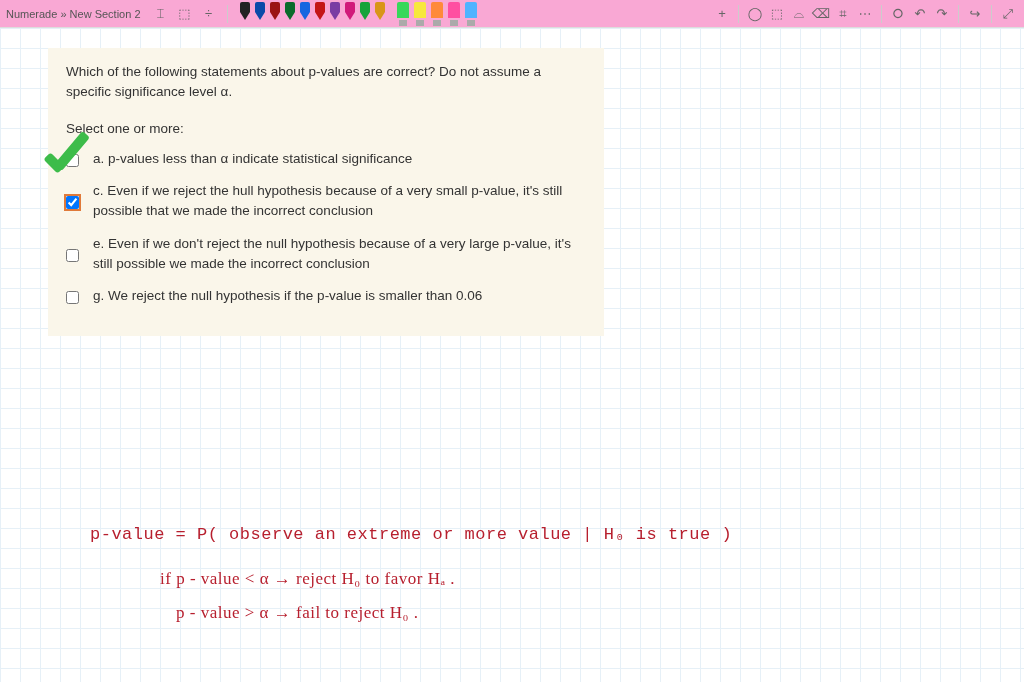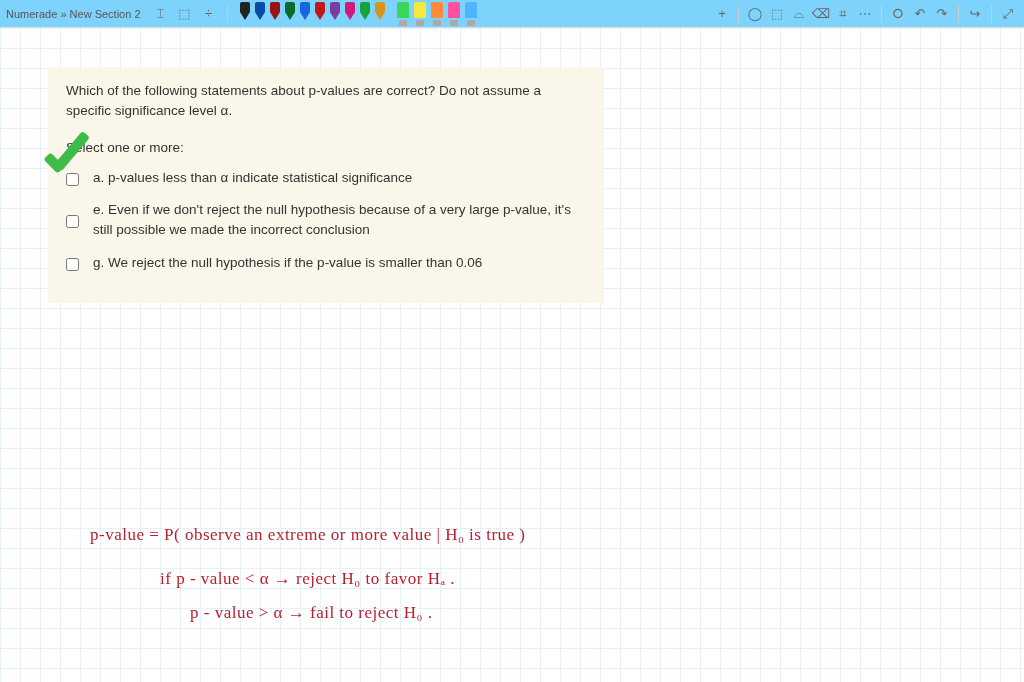--- a/index.html
+++ b/index.html
@@ -6,21 +6,21 @@
 body {
   font-family: -apple-system, "Segoe UI", Arial, sans-serif;
   background: #fff;
   width: 1024px;
   height: 682px;
   overflow: hidden;
   position: relative;
 }
 .toolbar {
   height: 28px;
-  background: #7dd3fc;
+  background: #f9a8d4;
   border-bottom: 1px solid #ddd;
   display: flex;
   align-items: center;
   padding: 0 6px;
   font-size: 11px;
   color: #555;
   gap: 4px;
   position: relative;
   z-index: 10;
 }
@@ -83,21 +83,21 @@
   position: absolute;
   top: 28px; left: 0; right: 0; bottom: 0;
   background-image:
     linear-gradient(#e6f0f7 1px, transparent 1px),
     linear-gradient(90deg, #e6f0f7 1px, transparent 1px);
   background-size: 20px 20px;
 }
 
 .question-box {
   position: absolute;
-  top: 39px; left: 48px;
+  top: 20px; left: 48px;
   width: 556px;
   background: #faf6ea;
   padding: 14px 18px 18px 18px;
   font-size: 13.5px;
   color: #333;
   line-height: 1.5;
 }
 .q-prompt { margin-bottom: 16px; }
 .q-select { margin-bottom: 10px; }
 .opt { display: flex; align-items: center; margin: 6px 0 12px 0; }
@@ -140,23 +140,23 @@
 
 .handwriting {
   position: absolute;
   left: 90px;
   color: #b71f2e;
   font-family: "Comic Sans MS", "Segoe Script", cursive;
   font-size: 17px;
   line-height: 1.3;
   letter-spacing: 0.5px;
 }
-.hw1 { top: 496px; }
+.hw1 { top: 496px; font-family: Liberation Mono, monospace; }
 .hw2 { top: 540px; left: 160px; }
-.hw3 { top: 574px; left: 190px; }
+.hw3 { top: 574px; left: 176px; }
 </style>
 </head>
 <body>
 
 <div class="toolbar">
   <span class="breadcrumb">Numerade » New Section 2</span>
   <span class="tb-icon">⌶</span>
   <span class="tb-icon">⬚</span>
   <span class="tb-icon">÷</span>
   <span class="tb-sep"></span>
@@ -203,20 +203,24 @@
 
   <div class="question-box">
     <div class="q-prompt">Which of the following statements about p-values are correct? Do not assume a specific significance level α.</div>
     <div class="q-select">Select one or more:</div>
     <div id="options">
         <div class="opt">
           <input type="checkbox" style="">
           <div class="opt-text">a. p-values less than α  indicate statistical significance</div>
         </div>
         <div class="opt">
+          <input type="checkbox" class="highlight-box" checked="" style="">
+          <div class="opt-text">c. Even if we reject the hull hypothesis because of a very small p-value, it's still possible that we made the incorrect conclusion</div>
+        </div>
+        <div class="opt">
           <input type="checkbox" style="">
           <div class="opt-text">e. Even if we don't reject the null hypothesis because of a very large p-value, it's still possible we made the incorrect conclusion</div>
         </div>
         <div class="opt">
           <input type="checkbox" style="">
           <div class="opt-text">g. We reject the null hypothesis if the p-value is smaller than 0.06</div>
         </div>
       </div>
   </div>
 

